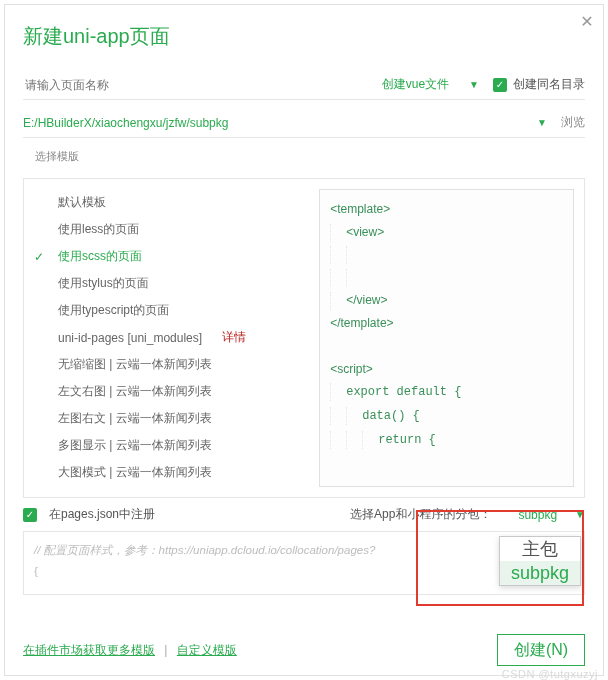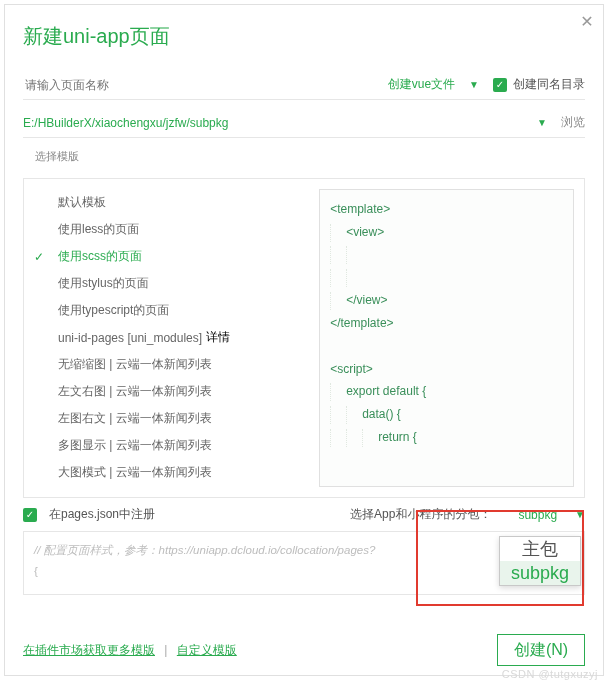--- a/index.html
+++ b/index.html
@@ -3,39 +3,39 @@
 <meta charset="utf-8">
 <style>
   * { box-sizing: border-box; font-family: "Microsoft YaHei", Arial, sans-serif; }
   body { margin:0; padding:0; background:#fff; width:608px; height:680px; position:relative; overflow:hidden; font-size:12px; color:#555;}
   .dialog { position:absolute; left:4px; top:4px; width:600px; height:672px; border:1px solid #e0e0e0; background:#fff;}
   .close-x { position:absolute; right:2px; top:2px; width:28px; height:28px; display:flex; align-items:center; justify-content:center; color:#999; font-size:16px; cursor:pointer;}
   .title { color:#2aab4f; font-size:20px; font-weight:500; padding:18px 0 0 18px;}
   .row { display:flex; align-items:center; padding:0 18px; }
   .row1 { margin-top:26px; }
   .page-name-input { flex:1; border:none; outline:none; color:#bbb; font-size:12px;}
-  .create-vue { color:#2aab4f; font-size:12px; margin-left:8px; display:flex; align-items:center; gap:14px; cursor:pointer;}
+  .create-vue { color:#2aab4f; font-size:12px; margin-left:8px; display:flex; align-items:center; gap:20px; cursor:pointer;}
   .dd-arrow { color:#2aab4f; font-size:10px;}
   .chk { width:14px; height:14px; background:#2aab4f; display:inline-flex; align-items:center; justify-content:center; color:#fff; font-size:10px; border-radius:2px; margin-left:14px; margin-right:6px;}
   .same-dir { color:#555; font-size:12px;}
   .underline { height:1px; background:#e6e6e6; margin:6px 18px 0 18px;}
   .row2 { margin-top:14px; }
   .path { color:#2aab4f; flex:1; font-size:12px;}
   .browse { color:#888; font-size:12px; margin-left:14px; cursor:pointer;}
   .section-label { position:relative; margin:18px 18px 12px 18px; height:10px;}
   .section-label .lab { position:absolute; left:8px; top:-7px; background:#fff; padding:0 4px; color:#888; font-size:11px;}
   .section-border { border:1px solid #e6e6e6; margin:0 18px; height:320px; display:flex;}
   .tpl-list { flex:0 0 52%; padding:10px 0 0 0; overflow:hidden;}
   .tpl-item { display:flex; align-items:center; height:27px; padding-left:34px; font-size:12px; color:#666; position:relative; cursor:pointer;}
   .tpl-item.selected { color:#2aab4f;}
   .tpl-item .check { position:absolute; left:10px; color:#2aab4f; font-size:12px;}
-  .tpl-item .detail { color:#000000; margin-left:4px;}
+  .tpl-item .detail { color:#b91c1c; margin-left:20px;}
   .preview { flex:1; margin:10px 10px 10px 4px; border:1px solid #e0e0e0; background:#fcfdfc; font-family:Consolas,monospace; font-size:12px; color:#888; padding:8px 0 0 10px; overflow:hidden; line-height:1.9;}
   .preview .tag { color:#3a8f5a;}
-  .preview .kw { color:#3a8f5a;}
+  .preview .kw { color:#3a8f5a;font-family:Liberation Mono, monospace;}
   .preview .ind1 { display:inline-block; width:16px; border-left:1px dotted #e0e8e0; height:18px; vertical-align:middle;}
   .reg-row { display:flex; align-items:center; padding:8px 18px 0 18px; font-size:12px;}
   .reg-row .left { display:flex; align-items:center; gap:6px; flex:1;}
   .reg-row .right { display:flex; align-items:center; gap:17px; color:#555;}
   .red-box { position:absolute; border:2px solid #e13a2f; pointer-events:none;}
   .red1 { left:416px; top:510px; width:168px; height:96px;}
   .dd-field { color:#2aab4f; display:inline-flex; align-items:center; gap:18px; padding-left:10px;}
   .config-area { margin:8px 18px 0 18px; border:1px solid #e6e6e6; height:64px; padding:8px 10px; font-family:Consolas,monospace; color:#bdbdbd; font-style:italic; font-size:11.5px; line-height:1.8; position:relative;}
   .config-area .brace { font-style:normal; color:#bdbdbd;}
   .dd-popup { position:absolute; left:499px; top:536px; width:82px; border:1px solid #c8c8c8; background:#fff; box-shadow:0 2px 6px rgba(0,0,0,.15); z-index:5;}

